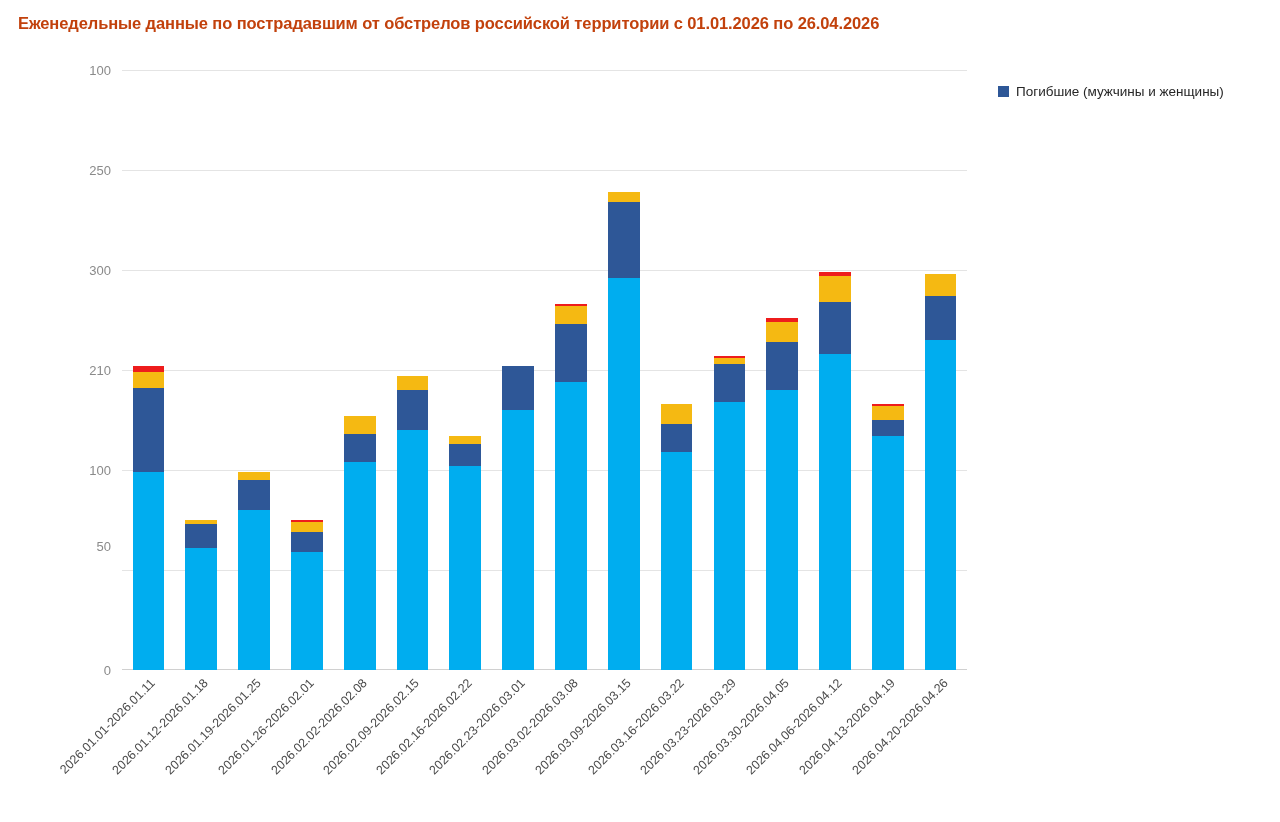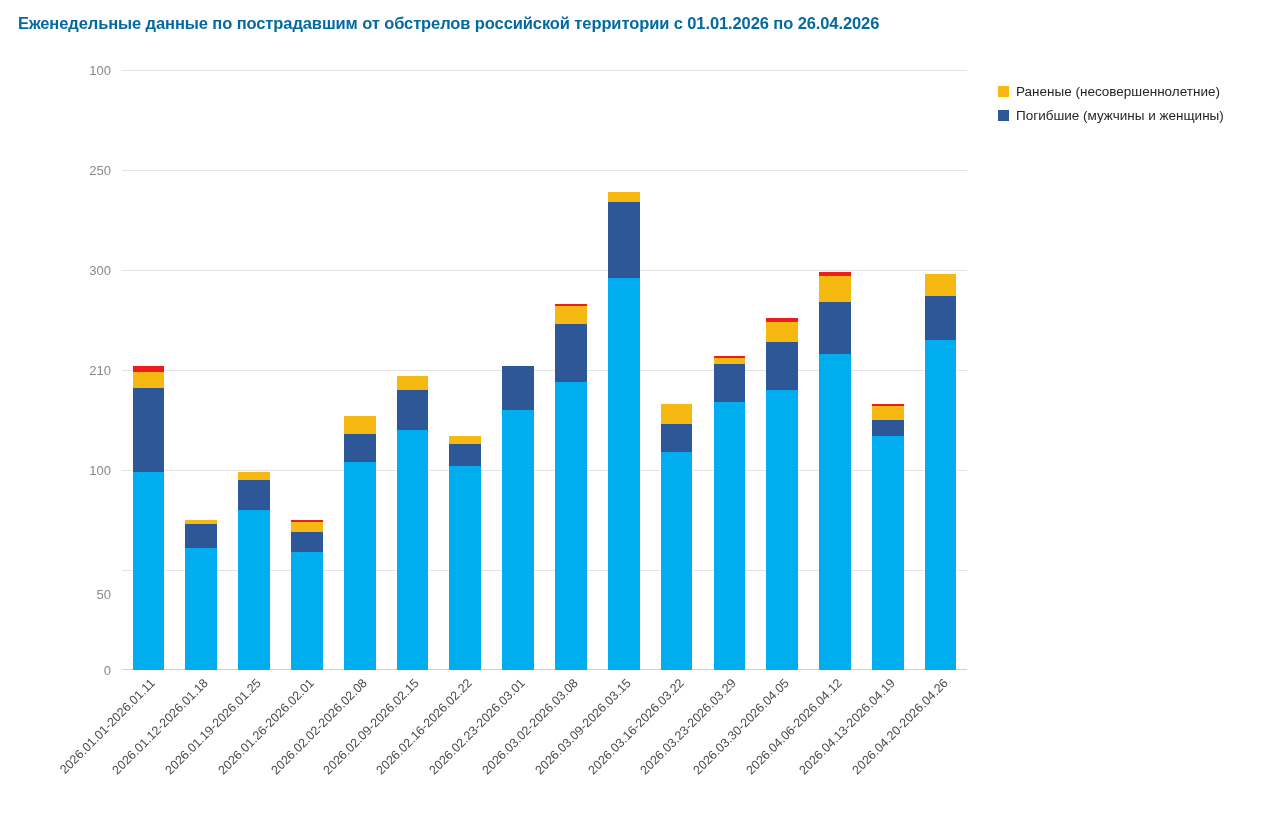--- a/index.html
+++ b/index.html
@@ -18,21 +18,21 @@
     position: relative;
     width: 1280px;
     height: 822px;
   }
   #chart-title {
     position: absolute;
     left: 18px;
     top: 14px;
     font-size: 16.5px;
     font-weight: bold;
-    color: #0369a1;
+    color: #c2410c;
     letter-spacing: -0.1px;
     white-space: nowrap;
   }
   
   #plot {
     position: absolute;
     left: 122px;
     top: 70px;
     width: 845px;
     height: 600px;
@@ -151,21 +151,21 @@
 </style>
 </head>
 <body>
 
 <div id="chart-root">
 
   <div id="chart-title">Еженедельные данные по пострадавшим от обстрелов российской территории с 01.01.2026 по 26.04.2026</div>
 
   <div id="ytick-holder">
       <div class="ytick" style="top: 600px;">0</div>
-      <div class="ytick" style="top: 524px;">50</div>
+      <div class="ytick" style="top: 476px;">50</div>
       <div class="ytick" style="top: 400px;">100</div>
       <div class="ytick" style="top: 300px;">210</div>
       <div class="ytick" style="top: 200px;">300</div>
       <div class="ytick" style="top: 100px;">250</div>
       <div class="ytick" style="top: 0px;">100</div>
     </div>
 
   <div id="plot">
     <div id="plot-inner">
         <div class="gridline" style="top: 500px;"></div>
@@ -344,22 +344,18 @@
       <div class="xlabel-slot">
         <div class="xlabel">2026.04.13-2026.04.19</div>
       </div>
       <div class="xlabel-slot">
         <div class="xlabel">2026.04.20-2026.04.26</div>
       </div>
     </div>
 
   <div id="legend">
       <div class="legend-row">
-        <span class="legend-swatch" style="background: rgb(245, 185, 18);"></span>
-        <span class="legend-label">Раненые (несовершеннолетние)</span>
-      </div>
-      <div class="legend-row">
         <span class="legend-swatch" style="background: rgb(46, 87, 151);"></span>
         <span class="legend-label">Погибшие (мужчины и женщины)</span>
       </div>
     </div>
 
 </div>
 
 </body></html>

